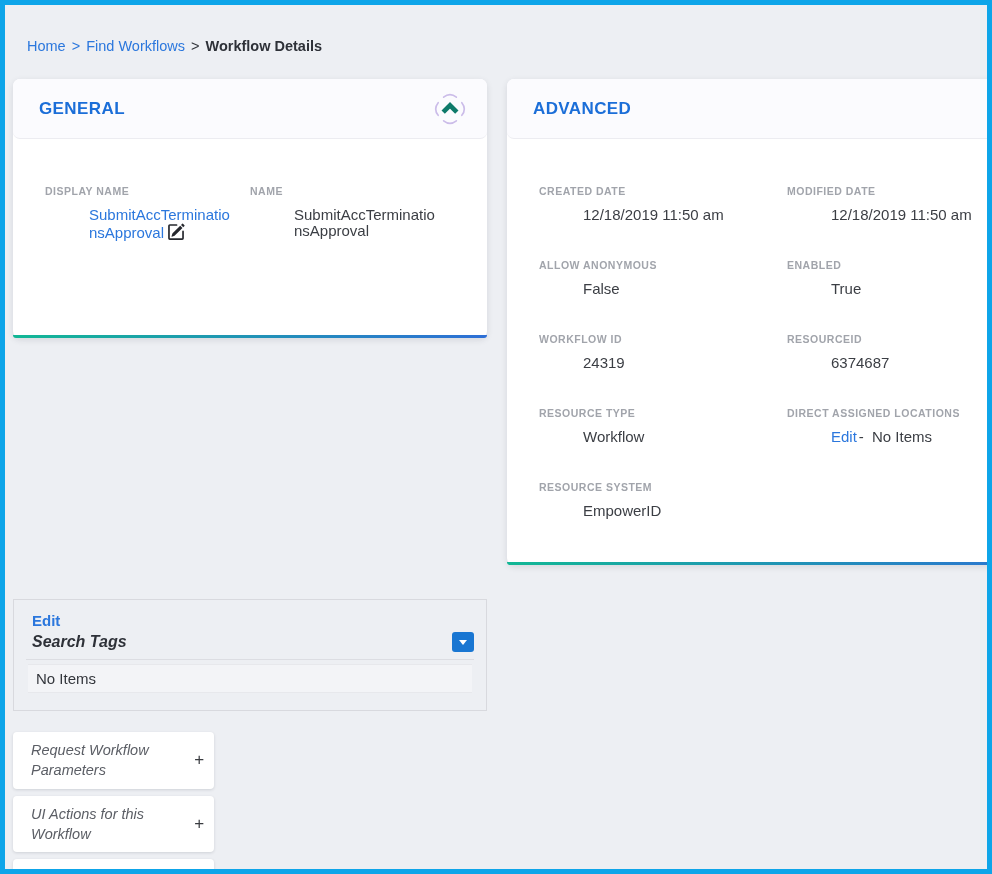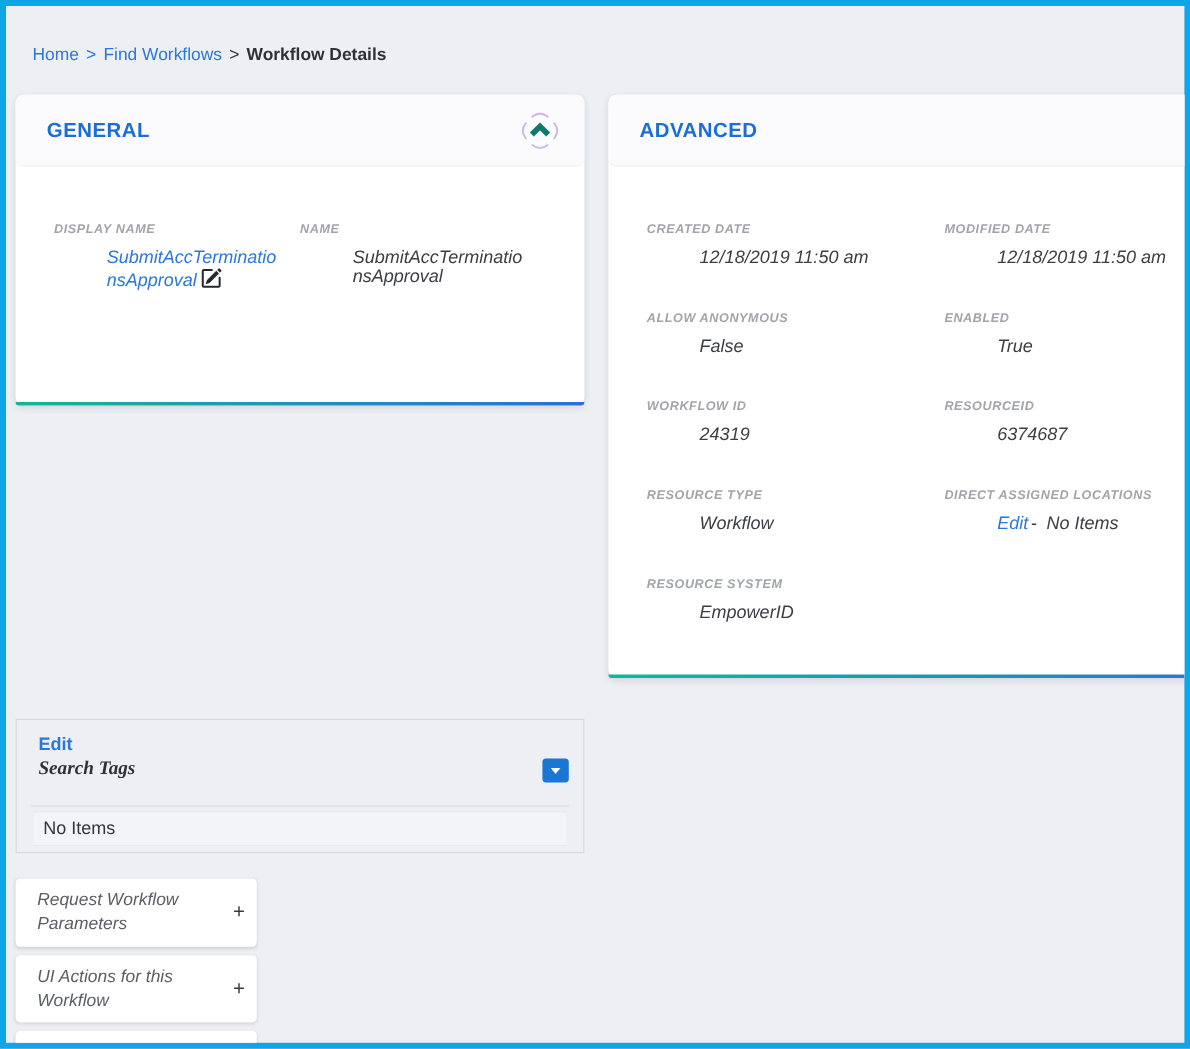--- a/index.html
+++ b/index.html
@@ -32,39 +32,39 @@
 
   .card-header {
     height:60px; background:#fbfbfe; border-radius:7px;
     border-bottom:1px solid #ececf1;
     display:flex; align-items:center; justify-content:space-between;
     padding:0 16px 0 26px;
   }
   .card-title { color:#1b6ed8; font-weight:700; font-size:17px; letter-spacing:.4px; }
   .collapse-btn { width:42px; height:42px; display:flex; align-items:center; justify-content:center; cursor:pointer; }
 
-  .card-body { padding:46px 32px 0 32px;font-style:italic; }
+  .card-body { padding:46px 32px 0 32px; }
   .field-grid { display:flex; flex-wrap:wrap; }
   .field { width:50%; margin-bottom:36px; padding-right:14px; }
   .f-label {
     font-size:10.5px; font-weight:700; letter-spacing:.5px;
     color:#a1a4ab; text-transform:uppercase; margin-bottom:10px;
   }
   .f-value { font-size:15px; color:#3b3e44; line-height:16px; overflow-wrap:anywhere;margin-left:44px; }
   .f-value a { color:#2b77dd; text-decoration:none; cursor:pointer; }
   .edit-icon { vertical-align:-3px; margin-left:3px; }
   .loc-sep { color:#3b3e44; margin:0 4px 0 2px; }
 
   
   .tags-panel {
     position:absolute; left:8px; top:594px; width:474px; height:112px;
     border:1px solid #d8d9de; padding:10px 12px 0 12px;
   }
   .tags-edit { display:inline-block; color:#2b77dd; font-weight:700; font-size:15px; text-decoration:none; cursor:pointer; margin:2px 0 3px 6px; }
-  .tags-title-row { display:flex; align-items:flex-start; justify-content:space-between; padding:0 0 19px 6px; border-bottom:1px solid #dcdde2;font-family:Liberation Serif, serif; }
+  .tags-title-row { display:flex; align-items:center; justify-content:space-between; padding:0 0 7px 6px; border-bottom:1px solid #dcdde2; }
   .tags-title { font-size:16px; font-weight:700; font-style:italic; color:#2e3138; }
   .dropdown-btn {
     width:22px; height:20px; background:#1976d2; border:none; border-radius:3px;
     display:flex; align-items:center; justify-content:center; cursor:pointer;
   }
   .caret-down { width:0; height:0; border-left:4px solid transparent; border-right:4px solid transparent; border-top:5px solid #ffffff; }
   .no-items-row {
     margin:4px 2px 0 2px; height:29px; background:#f3f4f7;
     border-top:1px solid #e7e8ec; border-bottom:1px solid #e7e8ec;
     display:flex; align-items:center; padding-left:8px;

